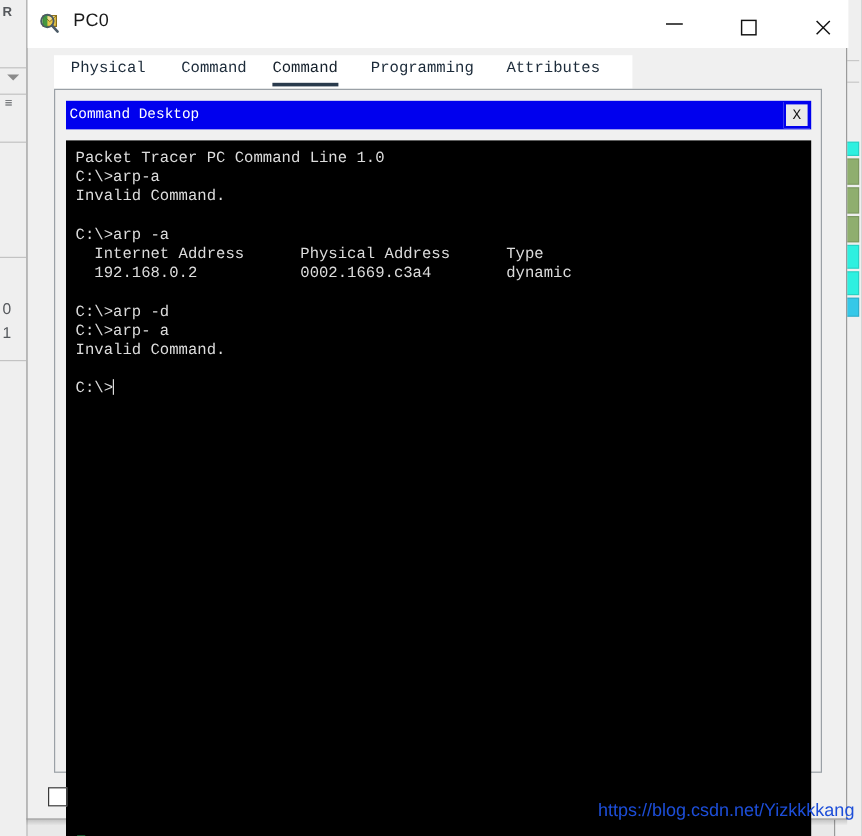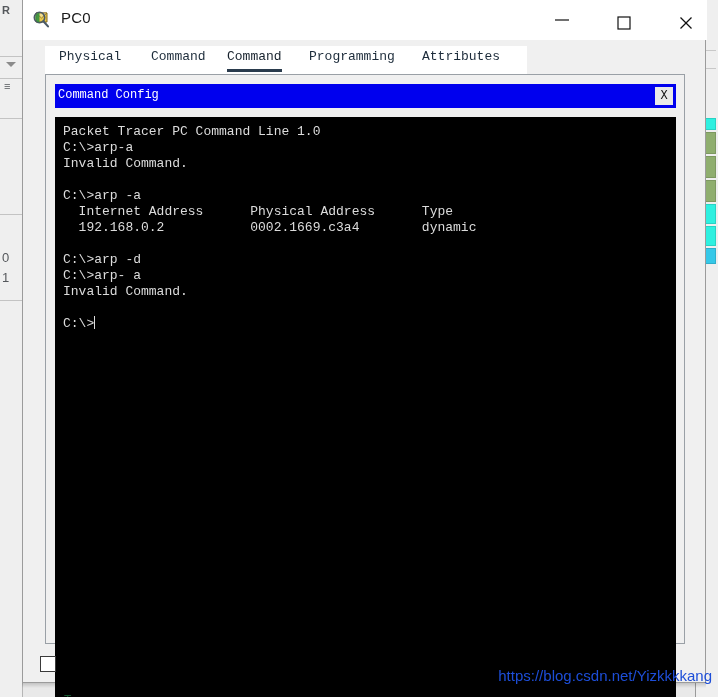--- a/index.html
+++ b/index.html
@@ -327,21 +327,21 @@
       <div class="tab selected" style="left:182px;">Command</div>
       <div class="tab" style="left:377px;">Attributes</div>
       <div class="tab" style="left:264px;">Programming</div>
     </div>
 
     <div class="content-panel">
 
       <div class="cmd-window">
 
         <div class="cmd-titlebar">
-          <span class="cmd-title-text">Command Config</span>
+          <span class="cmd-title-text">Command Desktop</span>
           <div class="cmd-close">X</div>
         </div>
 
         <div class="cmd-gap"></div>
 
         <div class="cmd-screen">
           <pre class="cmd-text"><span id="terminal-lines">Packet Tracer PC Command Line 1.0
 C:\&gt;arp-a
 Invalid Command.
 

